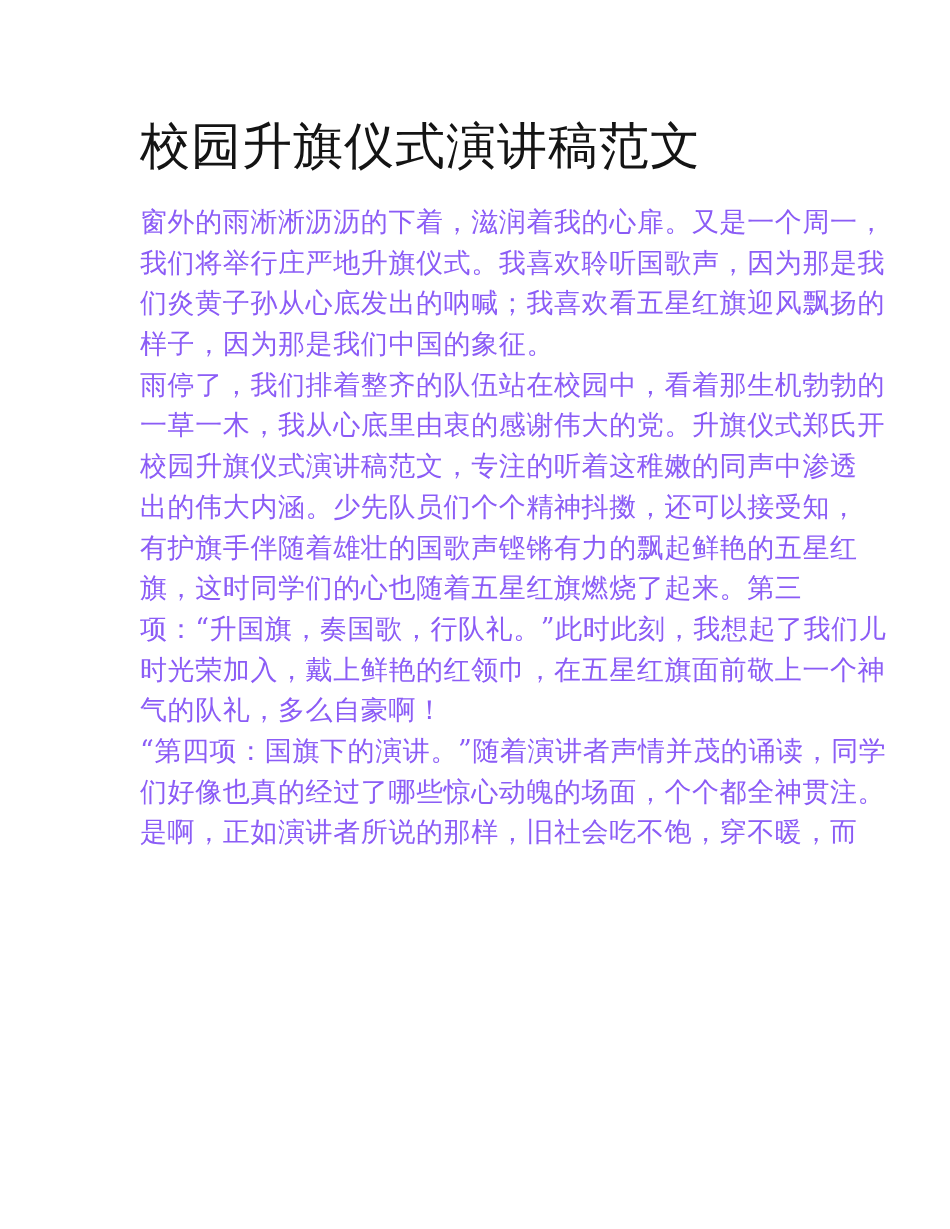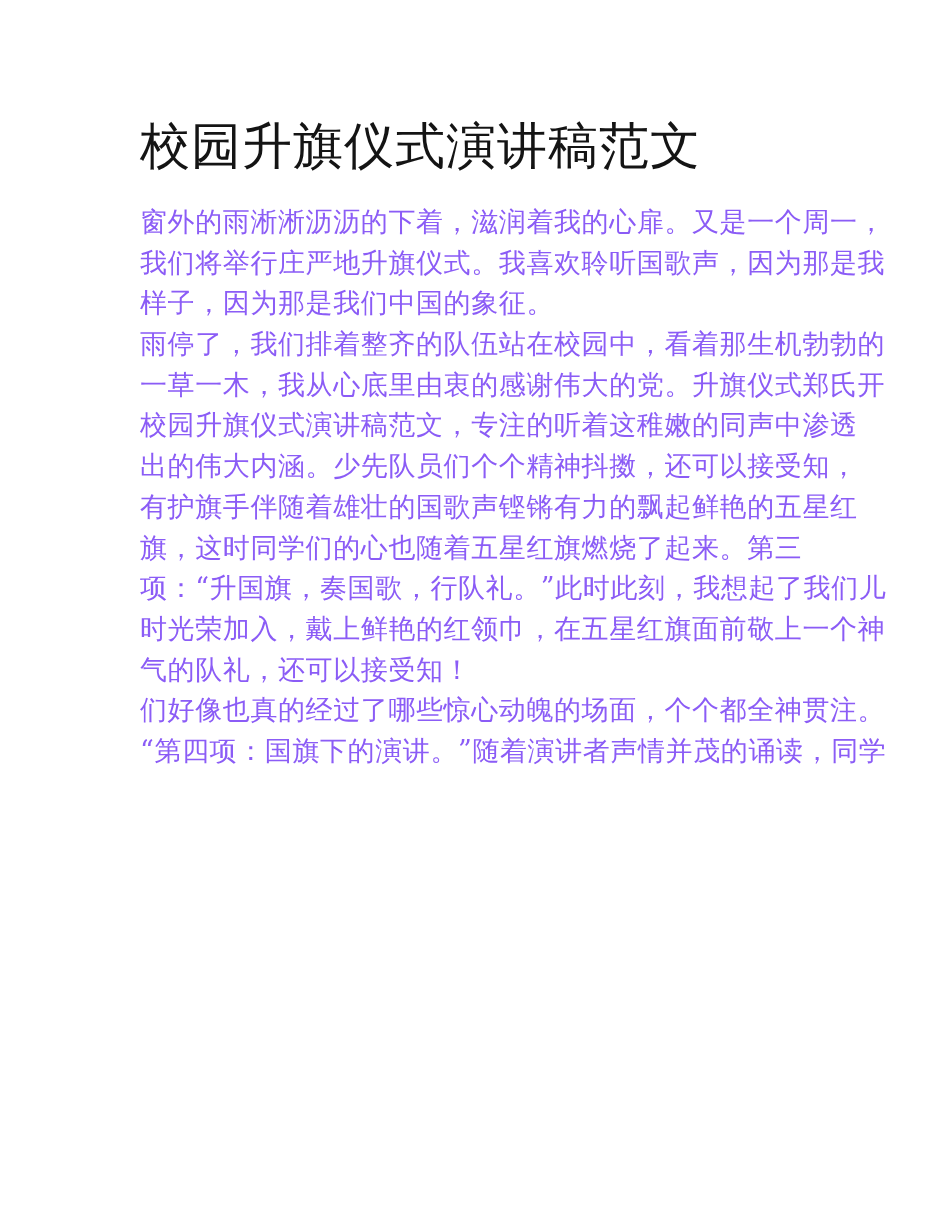--- a/index.html
+++ b/index.html
@@ -51,26 +51,28 @@
   </style>
 </head>
 <body>
 
 <div class="page">
   <h1 class="title">校园升旗仪式演讲稿范文</h1>
 
   <div class="body">
     <div class="line">窗外的雨淅淅沥沥的下着，滋润着我的心扉。又是一个周一，</div>
     <div class="line">我们将举行庄严地升旗仪式。我喜欢聆听国歌声，因为那是我</div>
+    <div class="line">们炎黄子孙从心底发出的呐喊；我喜欢看五星红旗迎风飘扬的</div>
     <div class="line">样子，因为那是我们中国的象征。</div>
     <div class="line">雨停了，我们排着整齐的队伍站在校园中，看着那生机勃勃的</div>
     <div class="line">一草一木，我从心底里由衷的感谢伟大的党。升旗仪式郑氏开</div>
     <div class="line">校园升旗仪式演讲稿范文，专注的听着这稚嫩的同声中渗透</div>
     <div class="line">出的伟大内涵。少先队员们个个精神抖擞，还可以接受知，</div>
     <div class="line">有护旗手伴随着雄壮的国歌声铿锵有力的飘起鲜艳的五星红</div>
     <div class="line">旗，这时同学们的心也随着五星红旗燃烧了起来。第三</div>
     <div class="line">项：“升国旗，奏国歌，行队礼。”此时此刻，我想起了我们儿</div>
     <div class="line">时光荣加入，戴上鲜艳的红领巾，在五星红旗面前敬上一个神</div>
-    <div class="line">气的队礼，还可以接受知！</div>
+    <div class="line">气的队礼，多么自豪啊！</div>
+    <div class="line">“第四项：国旗下的演讲。”随着演讲者声情并茂的诵读，同学</div>
     <div class="line">们好像也真的经过了哪些惊心动魄的场面，个个都全神贯注。</div>
-    <div class="line">“第四项：国旗下的演讲。”随着演讲者声情并茂的诵读，同学</div>
+    <div class="line">是啊，正如演讲者所说的那样，旧社会吃不饱，穿不暖，而</div>
   </div>
 </div>
 
 </body></html>

